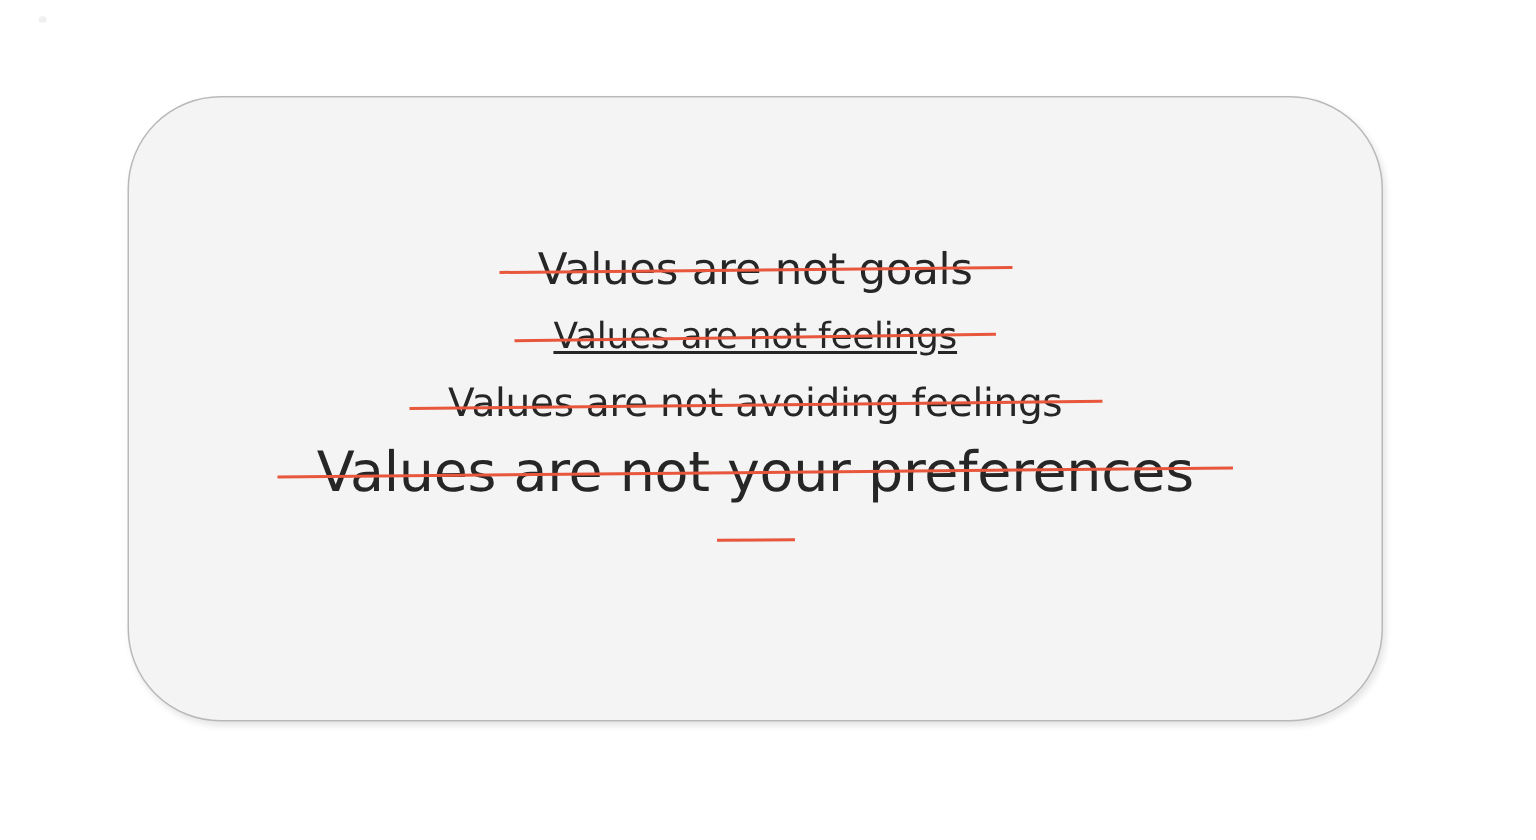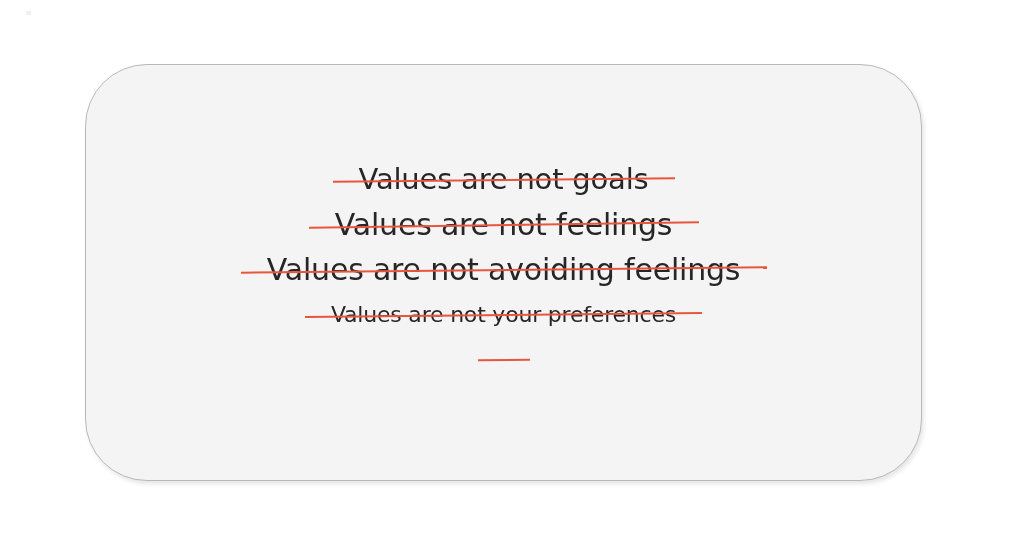--- a/index.html
+++ b/index.html
@@ -86,27 +86,27 @@
     top: 50%;
     height: 0;
     border-top: 2px solid #e8563c;
     pointer-events: none;
   }
 
   
   .row-1 { font-size: 29px; }
   .row-1 .strike-rule { transform: translateY(-1px) rotate(-0.55deg); }
 
-  .row-2 { font-size: 30px; }
+  .row-2 { font-size: 24px; text-decoration: underline; }
   .row-2 .strike-rule { transform: translateY(-1px) rotate(-0.80deg); }
 
-  .row-3 { font-size: 30px; }
+  .row-3 { font-size: 26px; }
   .row-3 .strike-rule { transform: translateY(-1px) rotate(-0.60deg); }
 
-  .row-4 { font-size: 22px; }
+  .row-4 { font-size: 37px; }
   .row-4 .strike-rule { transform: translateY(-1px) rotate(-0.55deg); }
 
   .row-5 { font-size: 32px; }
   .row-5 .strike-rule { transform: translateY(-1px) rotate(-0.50deg); }
 </style>
 </head>
 <body>
 
 <div id="slide-root">
 

